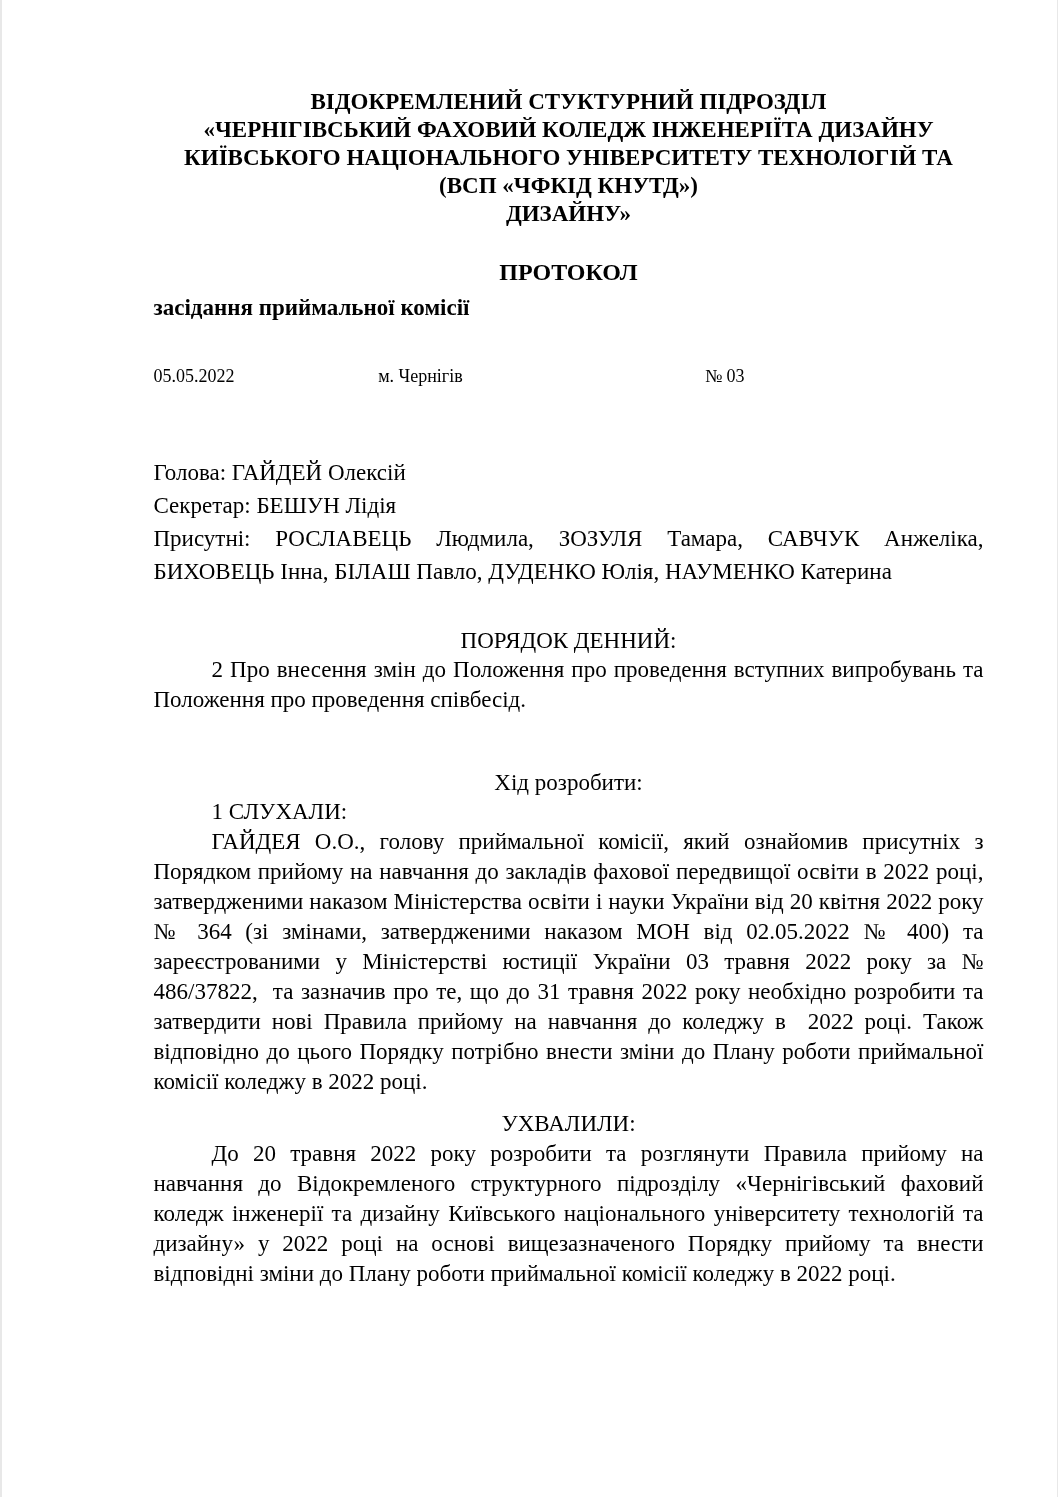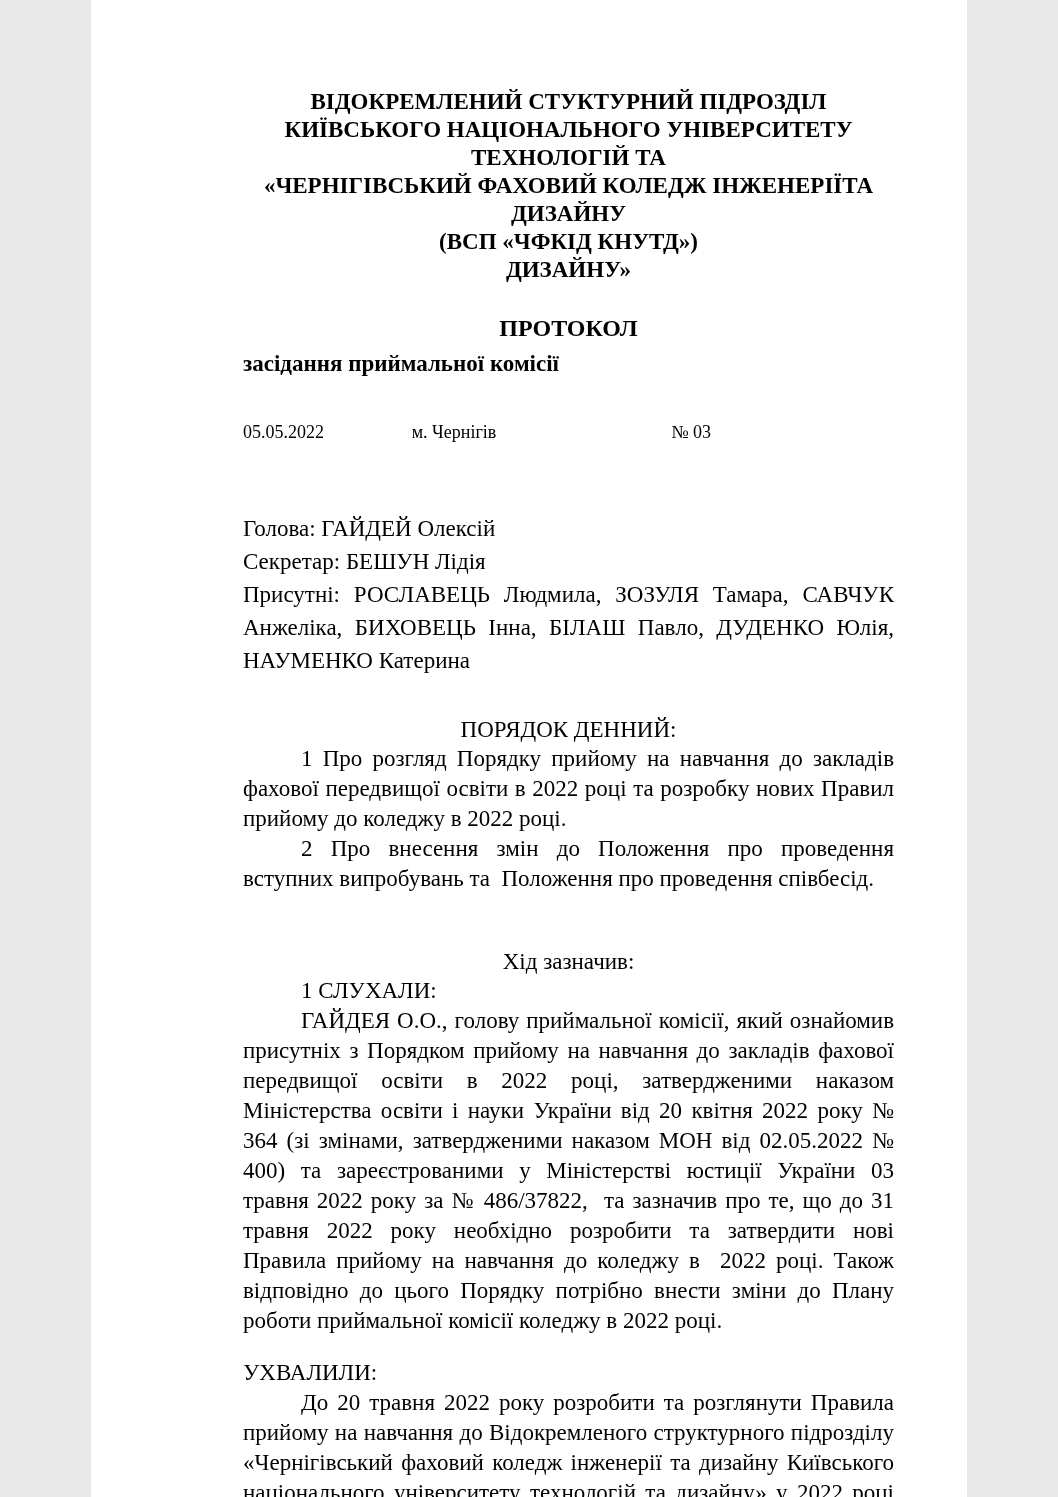--- a/index.html
+++ b/index.html
@@ -1,17 +1,17 @@
 <!DOCTYPE html>
 <html><head>
 <meta charset="utf-8">
 <style>
   html, body { margin: 0; padding: 0; background: #e8e8e8; }
   .page {
-    width: 876px;
+    width: 1055px;
     height: 1497px;
     margin: 0 auto;
     background: #ffffff;
     color: #000000;
     font-family: "Liberation Serif", "DejaVu Serif", serif;
     box-sizing: border-box;
     padding: 88px 73px 0 152px;
     overflow: hidden;
   }
   .org-header {
@@ -64,55 +64,55 @@
     white-space: pre-wrap;
   }
   .subhead-indent {
     font-size: 23px;
     line-height: 30px;
     text-indent: 58px;
   }
   .resolved-heading {
     font-size: 23px;
     line-height: 30px;
-    margin-top: 22px;
+    margin-top: 12px;
+    text-align: center;
   }
 </style>
 </head>
 <body>
 
 <div class="page">
 
   <div class="org-header">
     <div>ВІДОКРЕМЛЕНИЙ СТУКТУРНИЙ ПІДРОЗДІЛ</div>
+    <div>«ЧЕРНІГІВСЬКИЙ ФАХОВИЙ КОЛЕДЖ ІНЖЕНЕРІЇТА ДИЗАЙНУ</div>
     <div>КИЇВСЬКОГО НАЦІОНАЛЬНОГО УНІВЕРСИТЕТУ ТЕХНОЛОГІЙ ТА</div>
-    <div>«ЧЕРНІГІВСЬКИЙ ФАХОВИЙ КОЛЕДЖ ІНЖЕНЕРІЇТА ДИЗАЙНУ</div>
     <div>(ВСП «ЧФКІД КНУТД»)</div>
     <div>ДИЗАЙНУ»</div>
   </div>
 
   <div class="doc-title">ПРОТОКОЛ</div>
   <div class="doc-subtitle">засідання приймальної комісії</div>
 
   <div class="meta-row">
     <span class="meta-left">05.05.2022</span>
     <span class="meta-center">м. Чернігів</span>
     <span class="meta-right">№ 03</span>
   </div>
 
   <div class="officers">
     <div>Голова: ГАЙДЕЙ Олексій</div>
     <div>Секретар: БЕШУН Лідія</div>
     <div class="present">Присутні: РОСЛАВЕЦЬ Людмила, ЗОЗУЛЯ Тамара, САВЧУК Анжеліка, БИХОВЕЦЬ Інна, БІЛАШ Павло, ДУДЕНКО Юлія, НАУМЕНКО Катерина</div>
   </div>
 
   <div class="section-heading-center agenda-heading">ПОРЯДОК ДЕННИЙ:</div>
-  <div class="para">1 Про розгляд Порядку прийому на навчання до закладів фахової передвищої освіти в 2022 році та розробку нових Правил прийому до коледжу в 2022 році.</div>
   <div class="para">2 Про внесення змін до Положення про проведення вступних випробувань та  Положення про проведення співбесід.</div>
 
-  <div class="section-heading-center proceedings-heading">Хід зазначив:</div>
+  <div class="section-heading-center proceedings-heading">Хід розробити:</div>
   <div class="subhead-indent">1 СЛУХАЛИ:</div>
   <div class="para">ГАЙДЕЯ О.О., голову приймальної комісії, який ознайомив присутніх з Порядком прийому на навчання до закладів фахової передвищої освіти в 2022 році, затвердженими наказом Міністерства освіти і науки України від 20 квітня 2022 року № 364 (зі змінами, затвердженими наказом МОН від 02.05.2022 № 400) та зареєстрованими у Міністерстві юстиції України 03 травня 2022 року за № 486/37822,  та зазначив про те, що до 31 травня 2022 року необхідно розробити та затвердити нові Правила прийому на навчання до коледжу в  2022 році. Також відповідно до цього Порядку потрібно внести зміни до Плану роботи приймальної комісії коледжу в 2022 році.</div>
 
   <div class="resolved-heading">УХВАЛИЛИ:</div>
   <div class="para">До 20 травня 2022 року розробити та розглянути Правила прийому на навчання до Відокремленого структурного підрозділу «Чернігівський фаховий коледж інженерії та дизайну Київського національного університету технологій та дизайну» у 2022 році на основі вищезазначеного Порядку прийому та внести відповідні зміни до Плану роботи приймальної комісії коледжу в 2022 році.</div>
 
 </div>
 
 </body></html>

